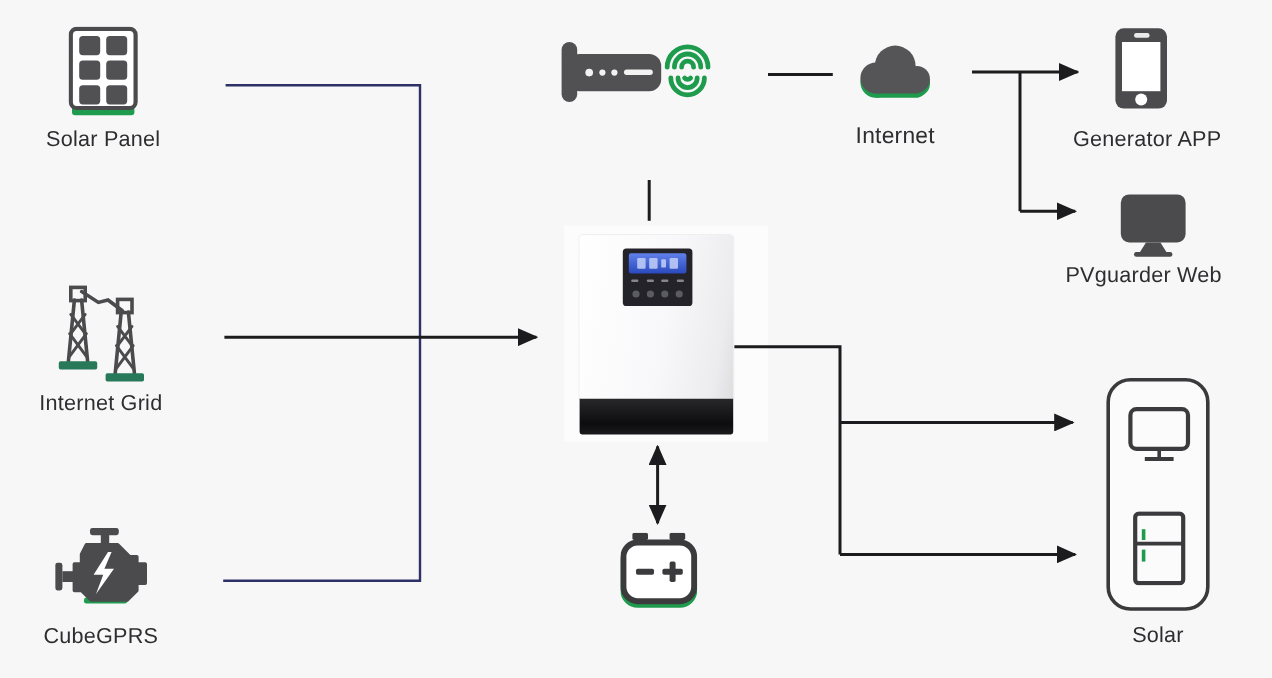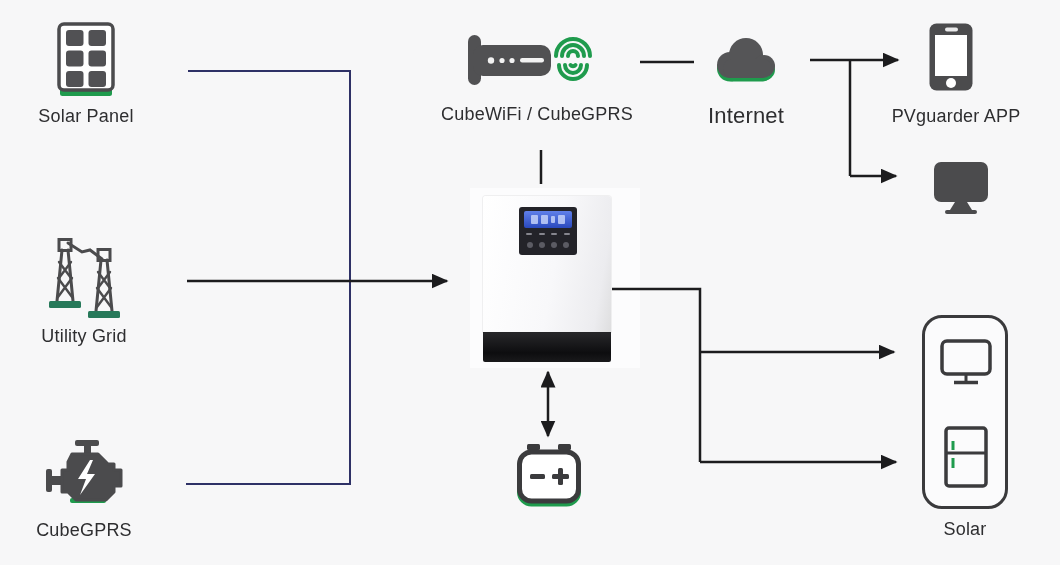--- a/index.html
+++ b/index.html
@@ -21,21 +21,21 @@
     position:absolute;left:0;top:0;width:1060px;height:565px;
     z-index:1;pointer-events:none;
   }
   .node{position:absolute;z-index:2;}
   .label{
     position:absolute;z-index:3;
     transform:translateX(-50%);
     white-space:nowrap;
     font-size:18px;color:#2e2e30;letter-spacing:.2px;
   }
-  .label.big{font-size:22px;}
+  .label.big{font-size:19px;}
   
   .inverter{position:absolute;left:483px;top:196px;width:128px;height:166px;z-index:2;}
   .inv-body{
     width:128px;height:136px;
     background:linear-gradient(100deg,#ffffff 0%,#f8f8fa 55%,#ececef 88%,#dededf 100%);
     border-radius:3px 3px 0 0;
     box-shadow:0 0 0 1px rgba(0,0,0,.05);
     position:relative;
   }
   .inv-band{
@@ -129,21 +129,21 @@
       </g>
       <g transform="translate(42,14)">
         <rect x="12" y="1.5" width="12" height="11"></rect>
         <path d="M10,63 L15,12 M26,63 L21,12"></path>
         <path d="M11,59 L25,40 M25,59 L11,40 M12,40 L24,24 M24,40 L12,24" stroke-width="2.4"></path>
         <rect x="2" y="63" width="32" height="7" rx="1.5" fill="#27795a" stroke="none"></rect>
       </g>
       <path d="M24,9 L38,18 L46,16 L58,25" stroke-width="3"></path>
     </svg>
   </div>
-  <div class="label" style="left:84px;top:326px">Utility Grid</div>
+  <div class="label" style="left:84px;top:326px">Internet Grid</div>
 
   <div class="node" style="left:46px;top:440px">
     <svg width="80" height="68" viewBox="0 0 80 68">
       <rect x="24" y="58" width="36" height="5" rx="2" fill="#1f9b4d"></rect>
       <rect x="29" y="0" width="24" height="6" rx="2" fill="#4b4b4d"></rect>
       <rect x="38" y="5" width="7" height="10" fill="#4b4b4d"></rect>
       <rect x="0" y="29" width="6" height="23" rx="2" fill="#4b4b4d"></rect>
       <rect x="6" y="36" width="11" height="9" fill="#4b4b4d"></rect>
       <path d="M26,14 H52 L62,24 H68 V30 H75 V46 H68 V52 L60,60 H30 L22,52 H16 V30 H22 V22 Z" fill="#4b4b4d" stroke="#4b4b4d" stroke-width="3" stroke-linejoin="round"></path>
       <path d="M44,20 L32,39 H40 L34,55 L49,34 H41 L47,20 Z" fill="#ffffff"></path>
@@ -162,21 +162,20 @@
       <g fill="none" stroke="#1f9b4d" stroke-width="4" stroke-linecap="round">
         <path d="M90,24 A17,17 0 0 1 124,24"></path>
         <path d="M96,24 A11,11 0 0 1 118,24"></path>
         <path d="M102,24 A5,5 0 0 1 112,24"></path>
         <path d="M93,33 A14,14 0 0 0 121,33"></path>
         <path d="M99,33 A8,8 0 0 0 115,33"></path>
         <path d="M104.5,33 A3.2,3.2 0 0 0 109.5,33"></path>
       </g>
     </svg>
   </div>
-  <div class="label" style="left:537px;top:104px">CubeWiFi / CubeGPRS</div>
 
   <div class="node" style="left:711px;top:28px">
     <svg width="70" height="60" viewBox="0 0 70 60">
       <g fill="#1f9b4d" transform="translate(0,3.5)">
         <circle cx="19" cy="37" r="13"></circle>
           <circle cx="35" cy="27" r="17"></circle>
         <circle cx="53" cy="38" r="11"></circle>
           <rect x="12" y="31" width="49" height="19" rx="9"></rect>
       </g>
       <g fill="#555557">
@@ -190,29 +189,30 @@
   <div class="label big" style="left:746px;top:103px">Internet</div>
 
   <div class="node" style="left:928px;top:22px">
     <svg width="46" height="70" viewBox="0 0 46 70">
       <rect x="1.5" y="1.5" width="43" height="67" rx="7" fill="#4b4b4d"></rect>
       <rect x="7" y="13" width="32" height="41" fill="#ffffff"></rect>
       <rect x="17" y="5.5" width="13" height="4" rx="2" fill="#e9e9ea"></rect>
       <circle cx="23" cy="61" r="5" fill="#ffffff"></circle>
     </svg>
   </div>
-  <div class="label" style="left:956px;top:106px">PVguarder APP</div>
+  <div class="label" style="left:956px;top:106px">Generator APP</div>
 
   <div class="node" style="left:932px;top:160px">
     <svg width="58" height="55" viewBox="0 0 58 55">
       <rect x="2" y="2" width="54" height="40" rx="7" fill="#4b4b4d"></rect>
       <path d="M23,42 H35 L40,50 H18 Z" fill="#4b4b4d"></path>
       <rect x="13" y="50" width="32" height="4" rx="2" fill="#4b4b4d"></rect>
     </svg>
   </div>
+  <div class="label" style="left:953px;top:219px">PVguarder Web</div>
 
   <div class="inverter">
     <div class="inv-body">
       <div class="inv-panel">
         <div class="inv-lcd">
           <span class="seg"></span>
             <span class="seg"></span>
             <span class="seg sm"></span>
             <span class="seg"></span>
         </div>

